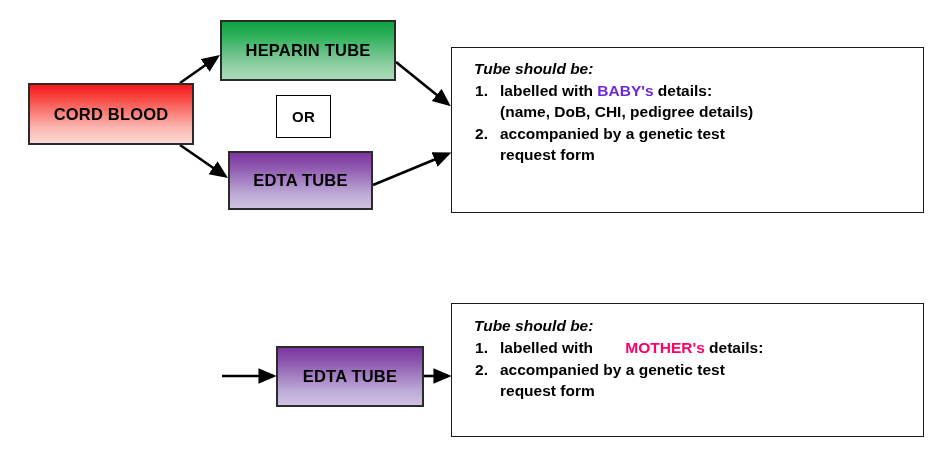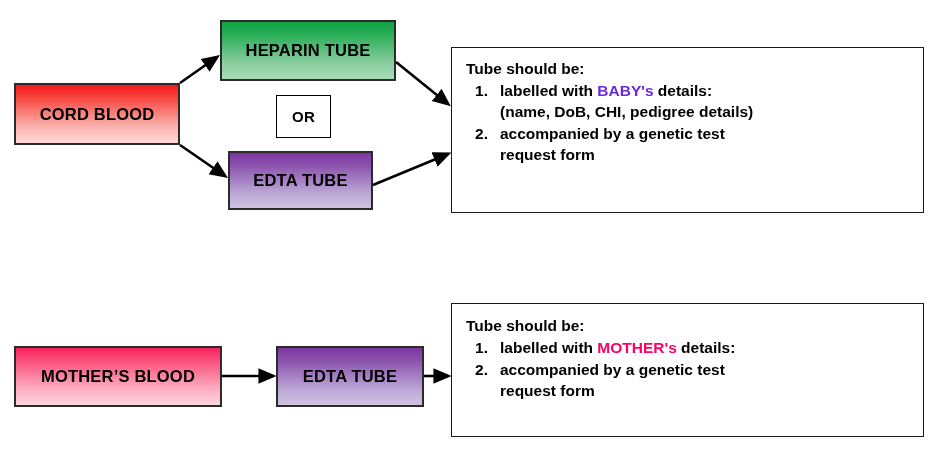--- a/index.html
+++ b/index.html
@@ -23,21 +23,21 @@
     border: 2px solid #2b2b2b;
     display: flex;
     align-items: center;
     justify-content: center;
     font-weight: bold;
     color: #000000;
     letter-spacing: 0.2px;
     white-space: nowrap;
   }
   .box-cord {
-    left: 14px; top: 83px; width: 166px; height: 62px;
+    left: 28px; top: 83px; width: 166px; height: 62px;
     background: linear-gradient(to bottom, #f5181b 0%, #f8463f 22%, #fbb3ae 72%, #fdd8d5 100%);
     font-size: 16.5px;
   }
   .box-mother {
     left: 14px; top: 346px; width: 208px; height: 61px;
     background: linear-gradient(to bottom, #f8215e 0%, #fa4f79 22%, #fdaec2 72%, #fed4de 100%);
     font-size: 16.5px;
   }
   .box-heparin {
     left: 220px; top: 20px; width: 176px; height: 61px;
@@ -72,22 +72,23 @@
     left: 451px; top: 47px; width: 473px; height: 166px;
     padding: 11px 8px 0 14px;
     font-size: 15.5px;
   }
   .textbox-mother {
     left: 451px; top: 303px; width: 473px; height: 134px;
     padding: 12px 8px 0 14px;
     font-size: 15.5px;
   }
   .tb-head {
-    margin: 0 0 2px 0;
+    margin: 0 0 2px 8px;
     line-height: 1.32;
+    font-style: italic;
   }
   .tb-list {
     margin: 0;
     padding: 0;
     list-style: none;
   }
   .tb-item {
     display: flex;
     align-items: flex-start;
     line-height: 1.34;
@@ -97,21 +98,21 @@
     width: 34px;
     flex: 0 0 34px;
     text-align: right;
     padding-right: 12px;
     box-sizing: border-box;
   }
   .tb-body {
     flex: 1 1 auto;
   }
   .hl-red { color: #6d28d9; }
-  .hl-pink { color: #ff0066; }
+  .hl-pink { color: #ff0066; margin-left: 28px; }
   .svg-layer {
     position: absolute;
     left: 0; top: 0;
     width: 938px;
     height: 470px;
     pointer-events: none;
   }
 </style>
 </head>
 <body>
@@ -161,23 +162,20 @@
         <span class="tb-num">1.</span>
         <span class="tb-body"><span>labelled with </span><span class="hl-red">BABY's</span><span> details:</span><br><span>(name, DoB, CHI, pedigree details)</span></span>
       </li>
       <li class="tb-item">
         <span class="tb-num">2.</span>
         <span class="tb-body"><span>accompanied by a genetic test</span><br><span>request form</span></span>
       </li>
     </ol>
   </div>
 
-  <div class="box box-mother">
-    <span>MOTHER’S BLOOD</span>
-  </div>
 
   <div class="box box-edta-bottom">
     <span>EDTA TUBE</span>
   </div>
 
   <div class="textbox textbox-mother">
     <p class="tb-head">Tube should be:</p>
     <ol class="tb-list">
       <li class="tb-item">
         <span class="tb-num">1.</span>

